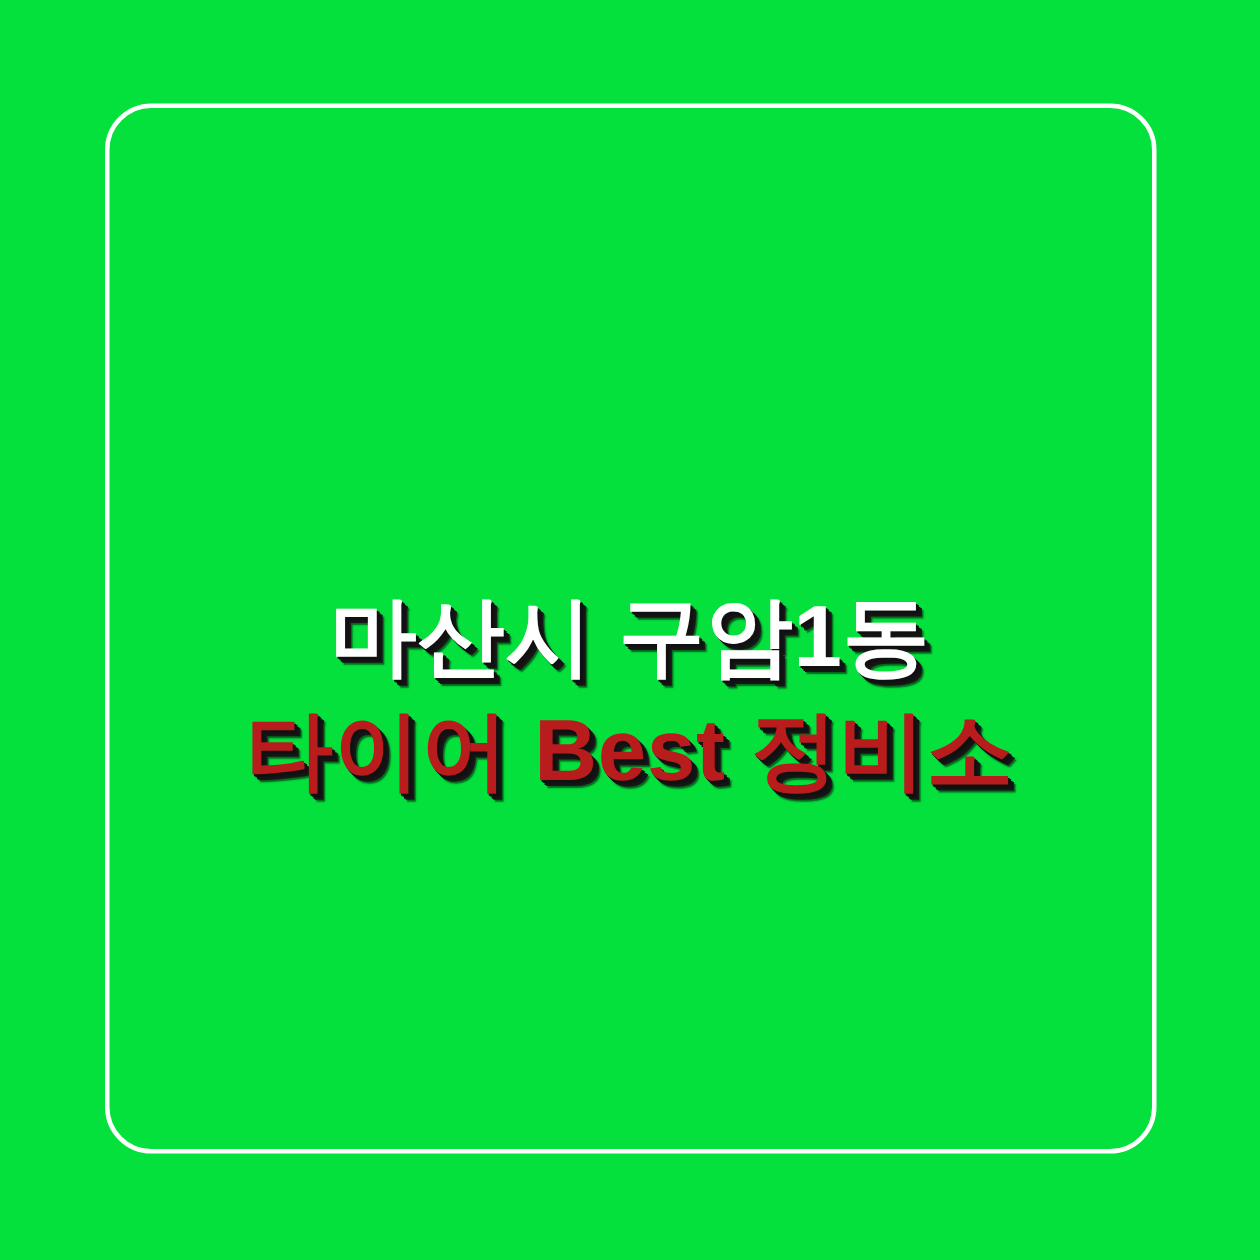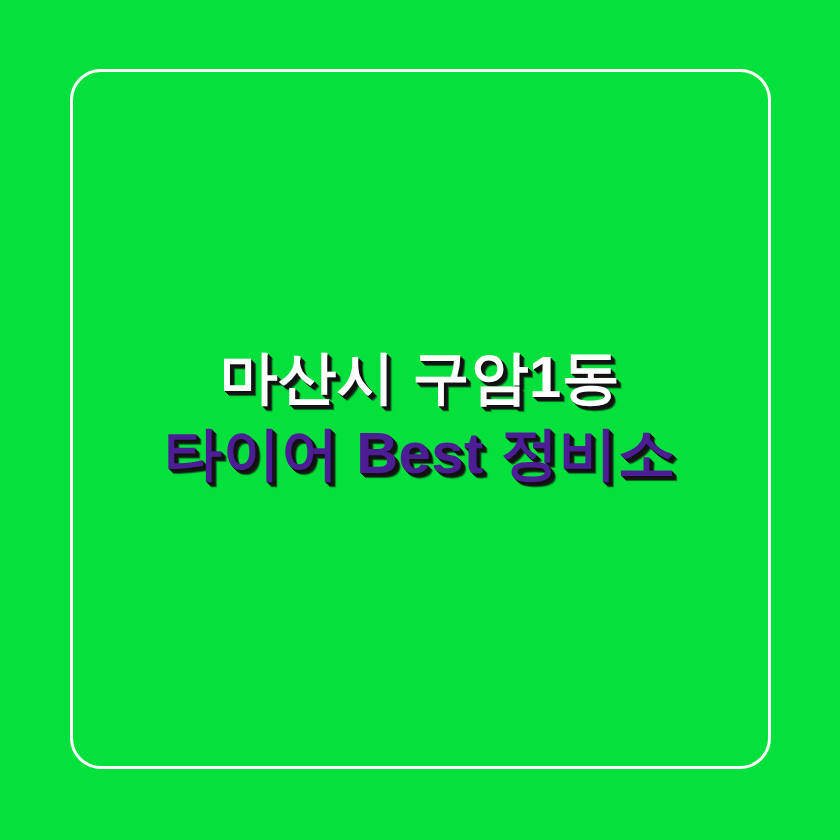--- a/index.html
+++ b/index.html
@@ -58,34 +58,35 @@
     font-size: 58px;
     letter-spacing: 0.5px;
     white-space: nowrap;
     padding: 3px 0;
     text-shadow:
        1px 1px 0 #111111,
        2px 2px 0 #111111,
        3px 3px 0 #141414,
        4px 4px 0 #181818,
        5px 5px 1px rgba(0,0,0,0.55);
+    margin-top: 48px;
   }
 
   .headline-line + .headline-line {
     margin-top: 12px;
   }
 </style>
 </head>
 <body>
 
 <div class="promo-card" style="background: rgb(4, 224, 60);">
 
   <div class="card-frame" style="border: 3px solid rgb(255, 255, 255); border-radius: 31px;"></div>
 
   <div class="headline-block">
 
     <span class="headline-line" style="color: rgb(255, 255, 255);">마산시 구암1동</span>
 
-    <span class="headline-line" style="color: #4c1d95;">타이어 Best 정비소</span>
+    <span class="headline-line" style="color: #b91c1c;">타이어 Best 정비소</span>
 
   </div>
 
 </div>
 
 </body></html>

